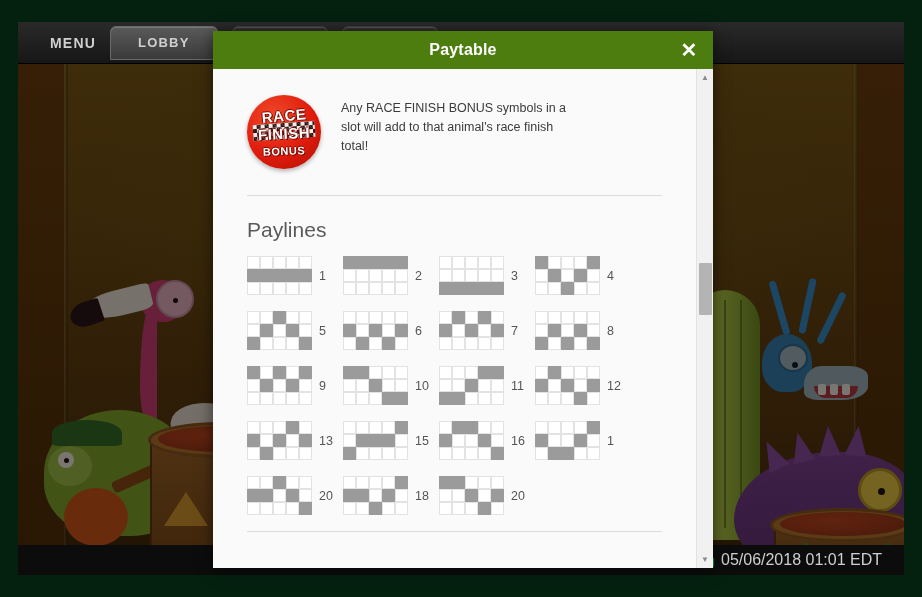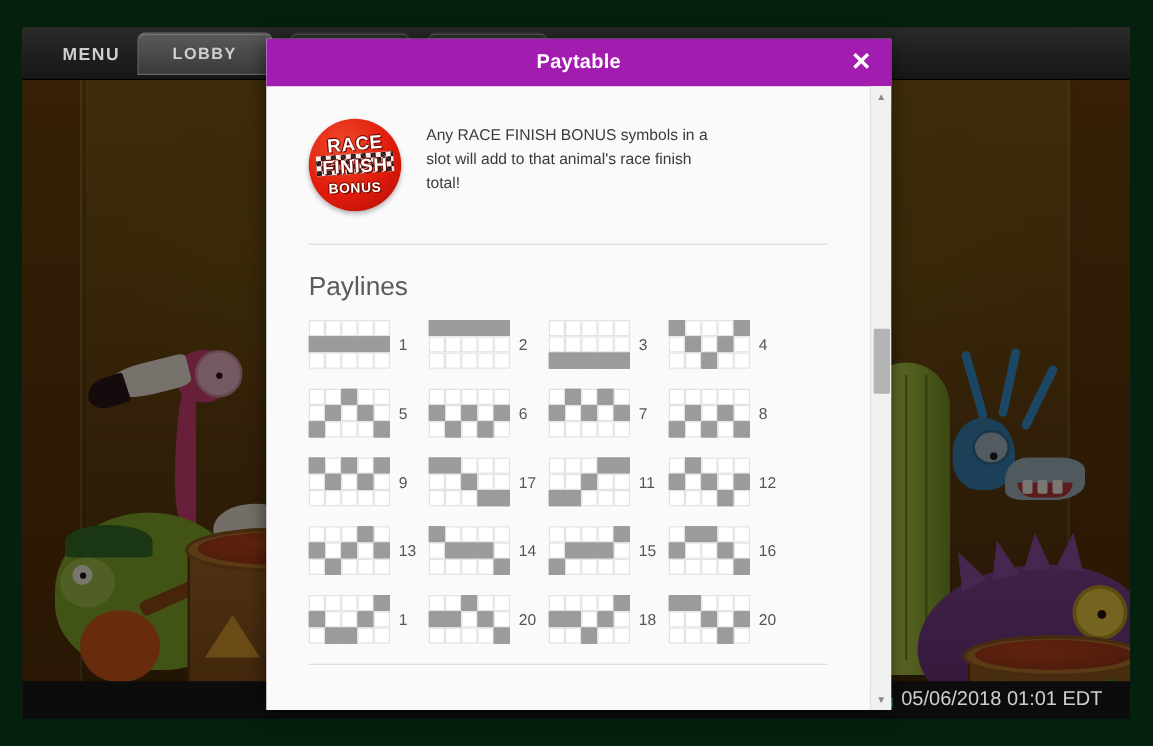--- a/index.html
+++ b/index.html
@@ -114,21 +114,21 @@
   #status-text { color:#cfcfcf; font-size:16px; white-space:nowrap; }
   #status-link { color:#15803d; font-size:13px; text-decoration:underline; }
 
   
   #modal {
     position:absolute; left:213px; top:31px; width:500px; height:537px;
     background:#fafafa; box-shadow: 0 2px 14px rgba(0,0,0,.55);
     display:flex; flex-direction:column; overflow:hidden;
   }
   #modal-header {
-    position:relative; height:38px; background:#a21caf;
+    position:relative; height:38px; background:#4d7c0f;
     display:flex; align-items:center; justify-content:center;
   }
   #modal-title { color:#fff; font-size:16px; font-weight:bold; letter-spacing:.2px; }
   #modal-close {
     position:absolute; right:12px; top:50%; transform:translateY(-50%);
     width:24px; height:24px; color:#fff; font-size:20px; font-weight:bold; line-height:24px;
     text-align:center; cursor:pointer;
   }
   #modal-body { position:relative; flex:1; display:flex; overflow:hidden; }
   #modal-content {
@@ -505,21 +505,21 @@
                 <div class="pl-sq"></div>
                 <div class="pl-sq on"></div>
                 <div class="pl-sq"></div>
                 <div class="pl-sq"></div>
                 <div class="pl-sq"></div>
                 <div class="pl-sq"></div>
                 <div class="pl-sq"></div>
                 <div class="pl-sq on"></div>
                 <div class="pl-sq on"></div>
               </div>
-              <span class="pl-num">17</span>
+              <span class="pl-num">10</span>
             </div>
             <div class="payline-cell">
               <div class="pl-grid">
                 <div class="pl-sq"></div>
                 <div class="pl-sq"></div>
                 <div class="pl-sq"></div>
                 <div class="pl-sq on"></div>
                 <div class="pl-sq on"></div>
                 <div class="pl-sq"></div>
                 <div class="pl-sq"></div>
@@ -566,40 +566,20 @@
                 <div class="pl-sq on"></div>
                 <div class="pl-sq"></div>
                 <div class="pl-sq on"></div>
                 <div class="pl-sq"></div>
                 <div class="pl-sq on"></div>
                 <div class="pl-sq"></div>
                 <div class="pl-sq"></div>
                 <div class="pl-sq"></div>
               </div>
               <span class="pl-num">13</span>
-            </div>
-            <div class="payline-cell">
-              <div class="pl-grid">
-                <div class="pl-sq on"></div>
-                <div class="pl-sq"></div>
-                <div class="pl-sq"></div>
-                <div class="pl-sq"></div>
-                <div class="pl-sq"></div>
-                <div class="pl-sq"></div>
-                <div class="pl-sq on"></div>
-                <div class="pl-sq on"></div>
-                <div class="pl-sq on"></div>
-                <div class="pl-sq"></div>
-                <div class="pl-sq"></div>
-                <div class="pl-sq"></div>
-                <div class="pl-sq"></div>
-                <div class="pl-sq"></div>
-                <div class="pl-sq on"></div>
-              </div>
-              <span class="pl-num">14</span>
             </div>
             <div class="payline-cell">
               <div class="pl-grid">
                 <div class="pl-sq"></div>
                 <div class="pl-sq"></div>
                 <div class="pl-sq"></div>
                 <div class="pl-sq"></div>
                 <div class="pl-sq on"></div>
                 <div class="pl-sq"></div>
                 <div class="pl-sq on"></div>

